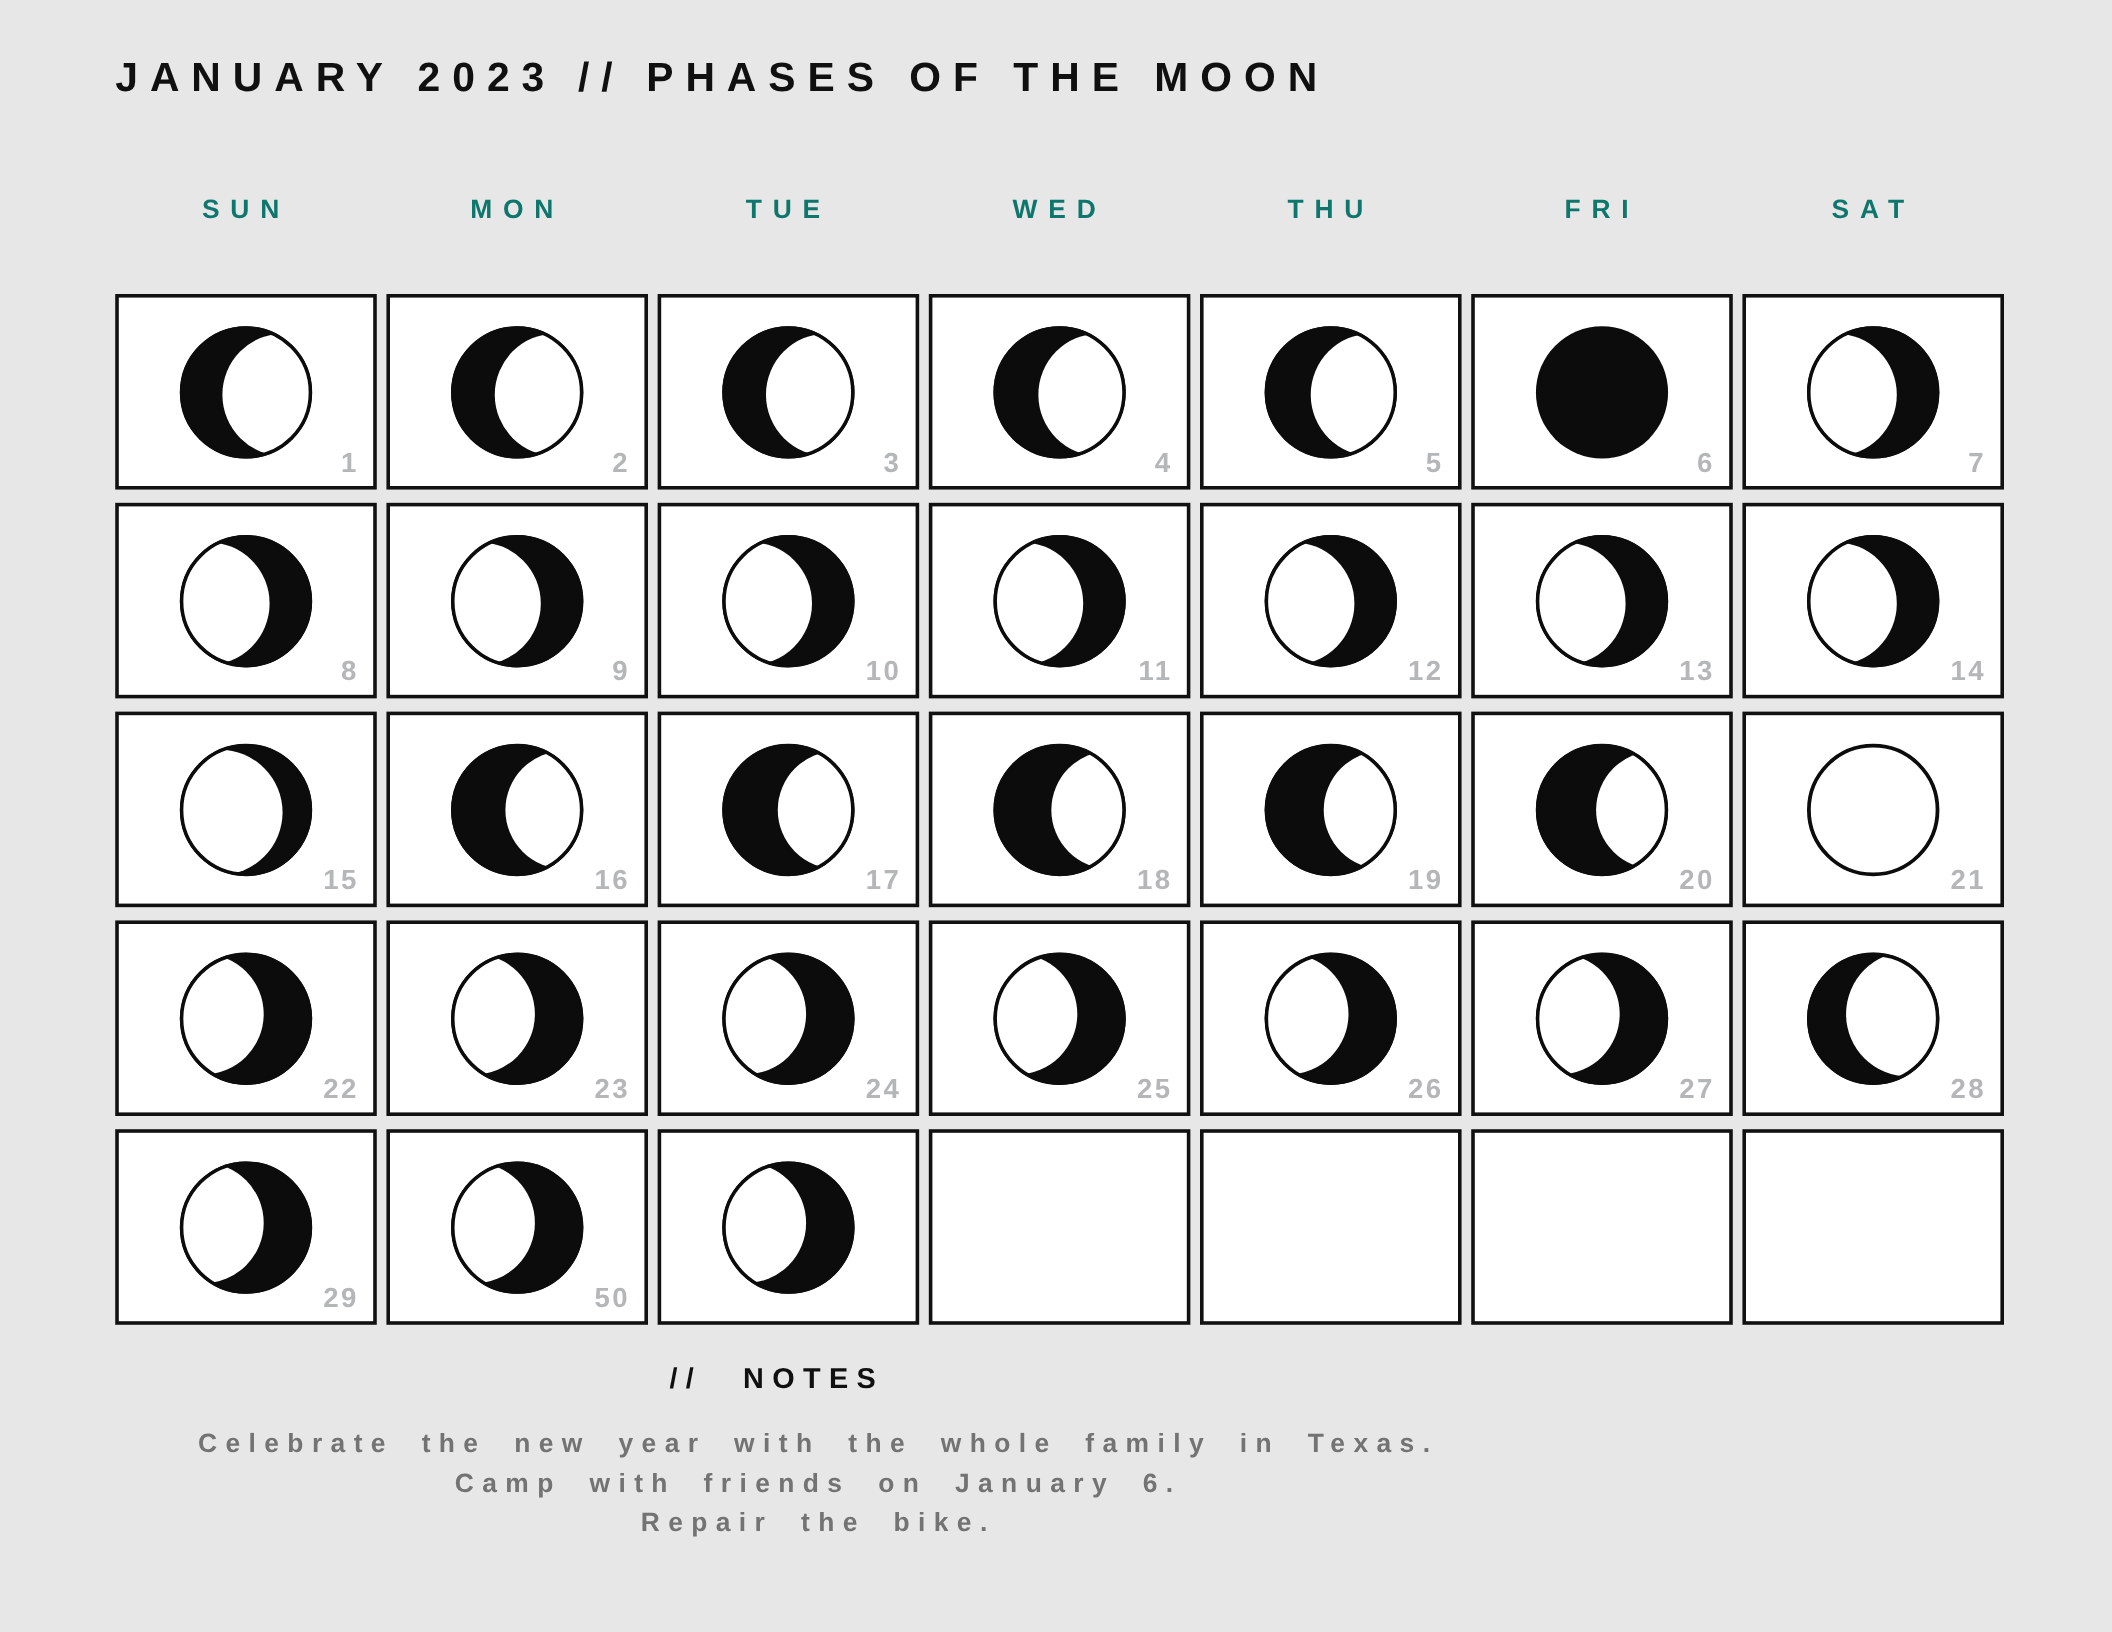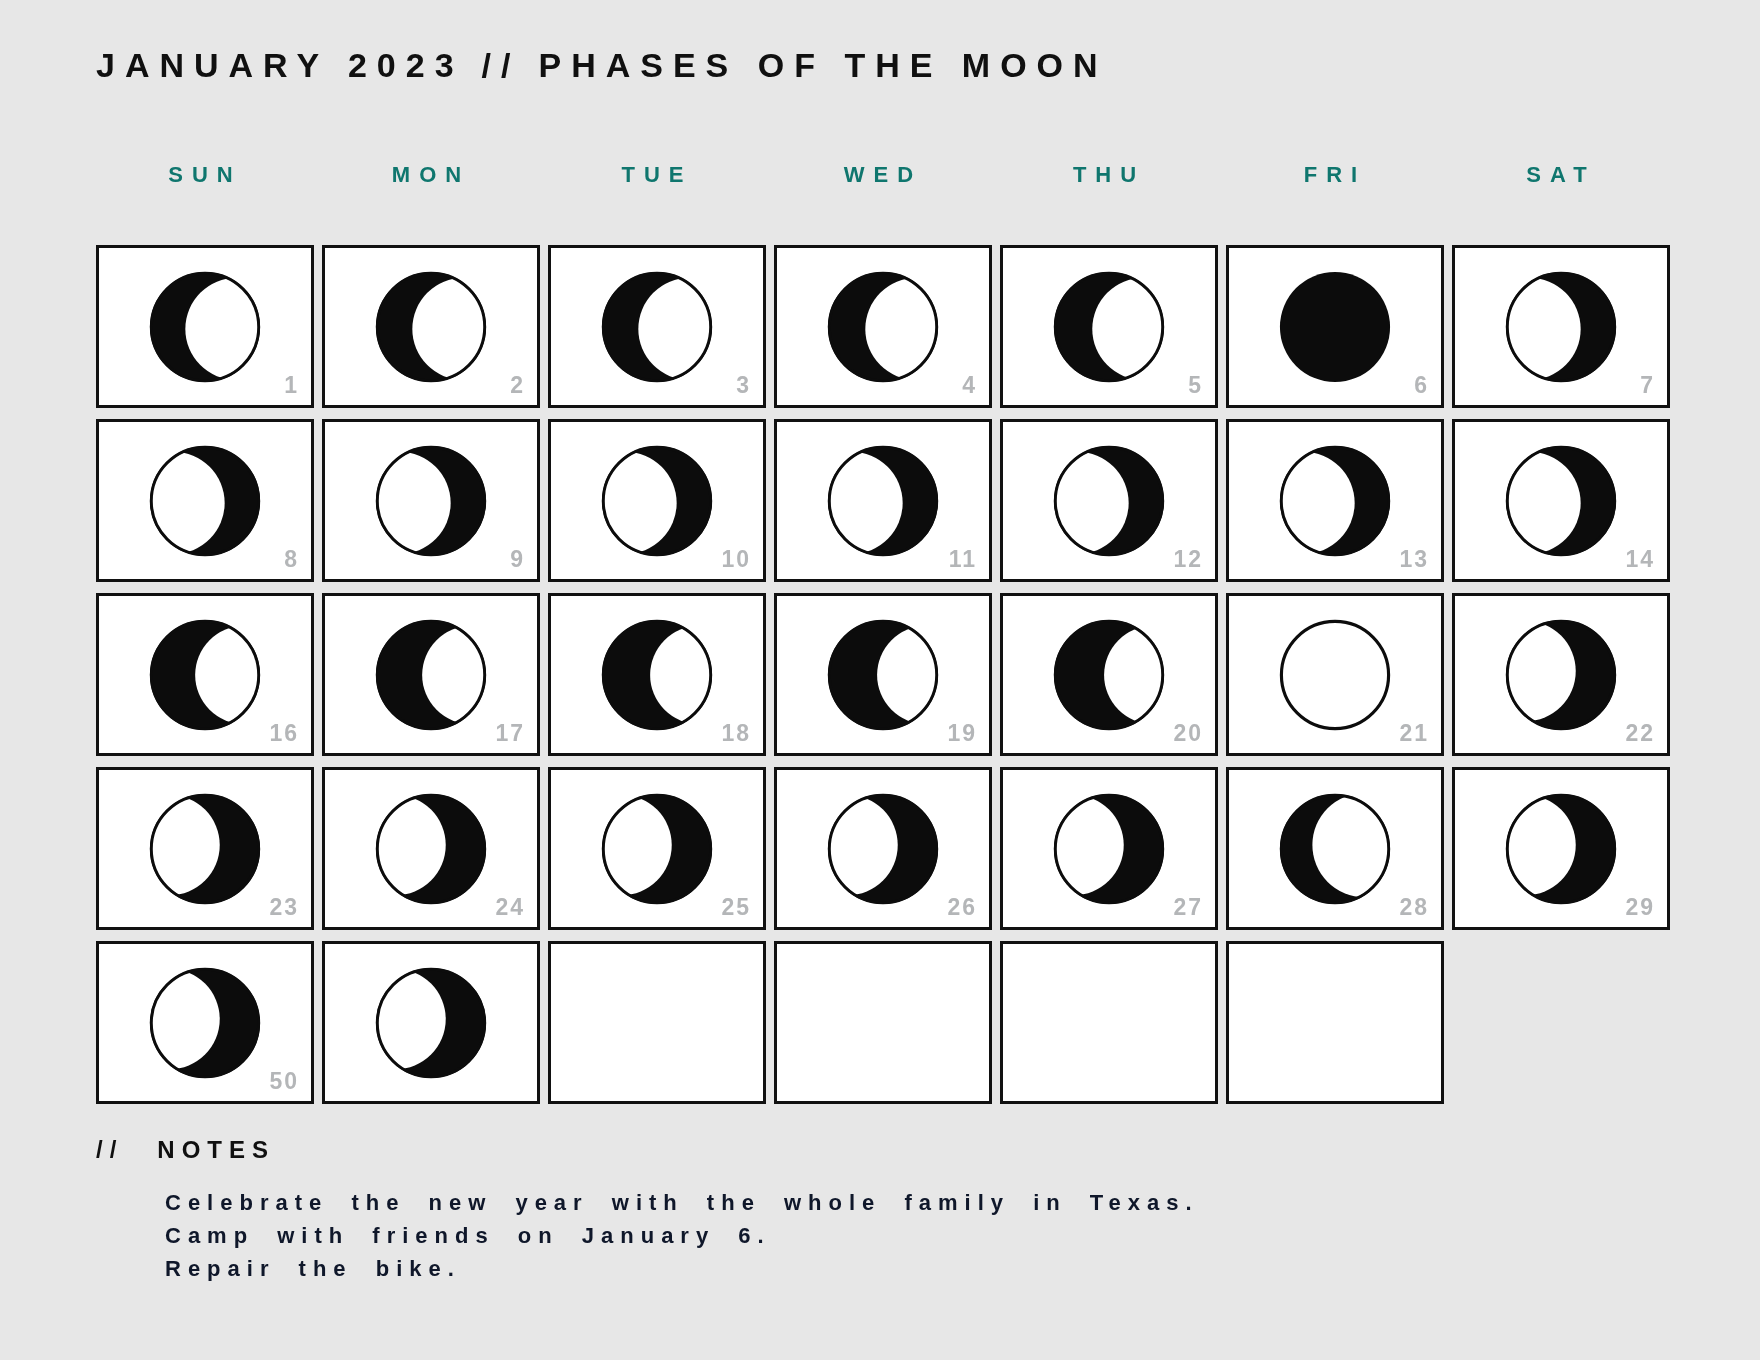--- a/index.html
+++ b/index.html
@@ -30,30 +30,30 @@
   }
   .cell{
     background:#ffffff;border:3px solid #111;box-sizing:border-box;
     position:relative;display:flex;align-items:center;justify-content:center;
   }
   .moon{width:118px;height:118px;display:block;}
   .num{
     position:absolute;right:12px;bottom:6px;
     font-size:23px;font-weight:700;letter-spacing:2px;color:#b4b6b8;
   }
-  .notes{position:absolute;left:96px;top:1136px;}
+  .notes{position:absolute;left:96px;top:1136px;text-align:center;}
   .notes-heading{
     font-size:24px;font-weight:700;letter-spacing:7px;color:#101010;
     white-space:nowrap;
   }
   .notes-heading .sep{margin-right:34px;}
   .notes-lines{
     margin:22px 0 0 69px;
     font-size:22px;font-weight:700;letter-spacing:7px;word-spacing:10px;
-    line-height:33px;color:#0f172a;white-space:nowrap;
+    line-height:33px;color:#737373;white-space:nowrap;
   }
 </style>
 </head>
 <body>
 
 <div class="title">
   <span>JANUARY 2023</span><span class="sep">//</span><span>PHASES OF THE MOON</span>
 </div>
 
 <div class="weekday-row">
@@ -238,20 +238,33 @@
         </defs>
         <circle cx="60" cy="60" r="56" fill="#0c0c0c"></circle>
         <circle cx="28" cy="62" r="52" fill="#ffffff" clip-path="url(#moonclip13)"></circle>
         <circle cx="60" cy="60" r="54.6" fill="none" stroke="#0c0c0c" stroke-width="3"></circle>
       </svg>
       <span class="num">14</span>
     </div>
     <div class="cell">
       <svg class="moon" viewBox="0 0 120 120" aria-hidden="true">
         <defs>
+          <clipPath id="moonclip14">
+            <circle cx="60" cy="60" r="54"></circle>
+          </clipPath>
+        </defs>
+        <circle cx="60" cy="60" r="56" fill="#0c0c0c"></circle>
+        <circle cx="38" cy="62" r="53" fill="#ffffff" clip-path="url(#moonclip14)"></circle>
+        <circle cx="60" cy="60" r="54.6" fill="none" stroke="#0c0c0c" stroke-width="3"></circle>
+      </svg>
+      <span class="num">15</span>
+    </div>
+    <div class="cell">
+      <svg class="moon" viewBox="0 0 120 120" aria-hidden="true">
+        <defs>
           <clipPath id="moonclip15">
             <circle cx="60" cy="60" r="54"></circle>
           </clipPath>
         </defs>
         <circle cx="60" cy="60" r="56" fill="#0c0c0c"></circle>
         <circle cx="100" cy="60" r="50" fill="#ffffff" clip-path="url(#moonclip15)"></circle>
         <circle cx="60" cy="60" r="54.6" fill="none" stroke="#0c0c0c" stroke-width="3"></circle>
       </svg>
       <span class="num">16</span>
     </div>

